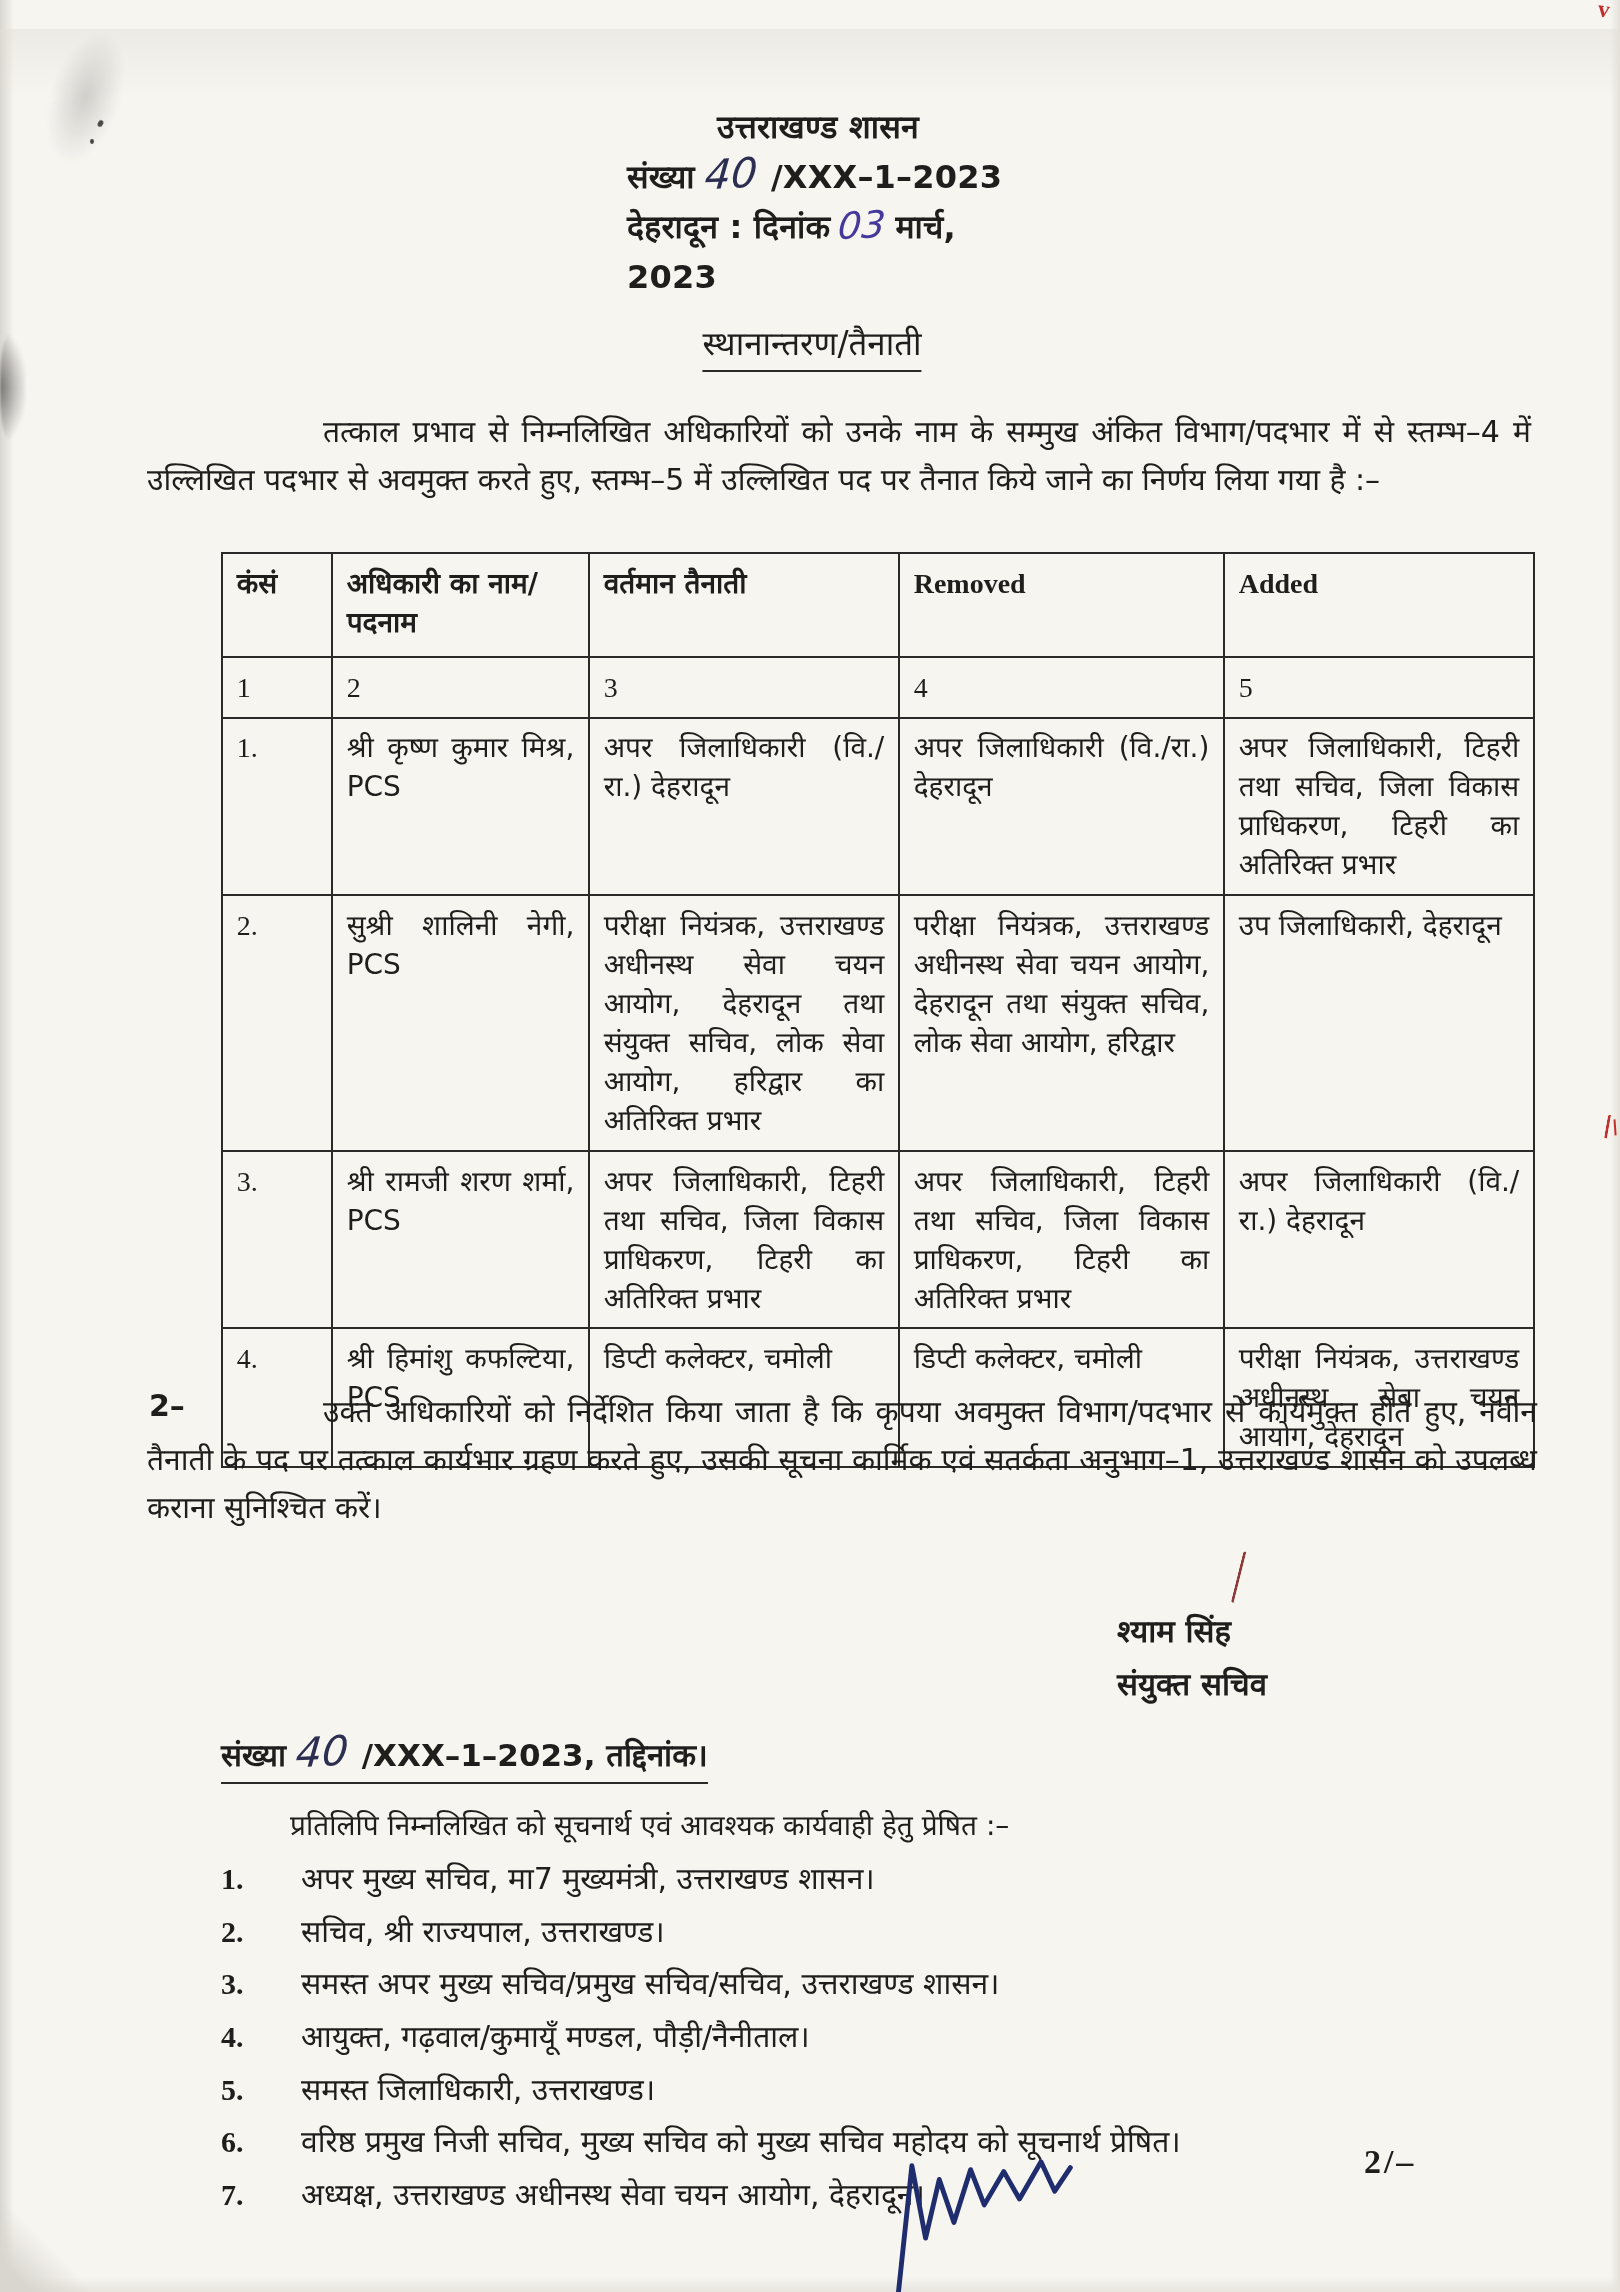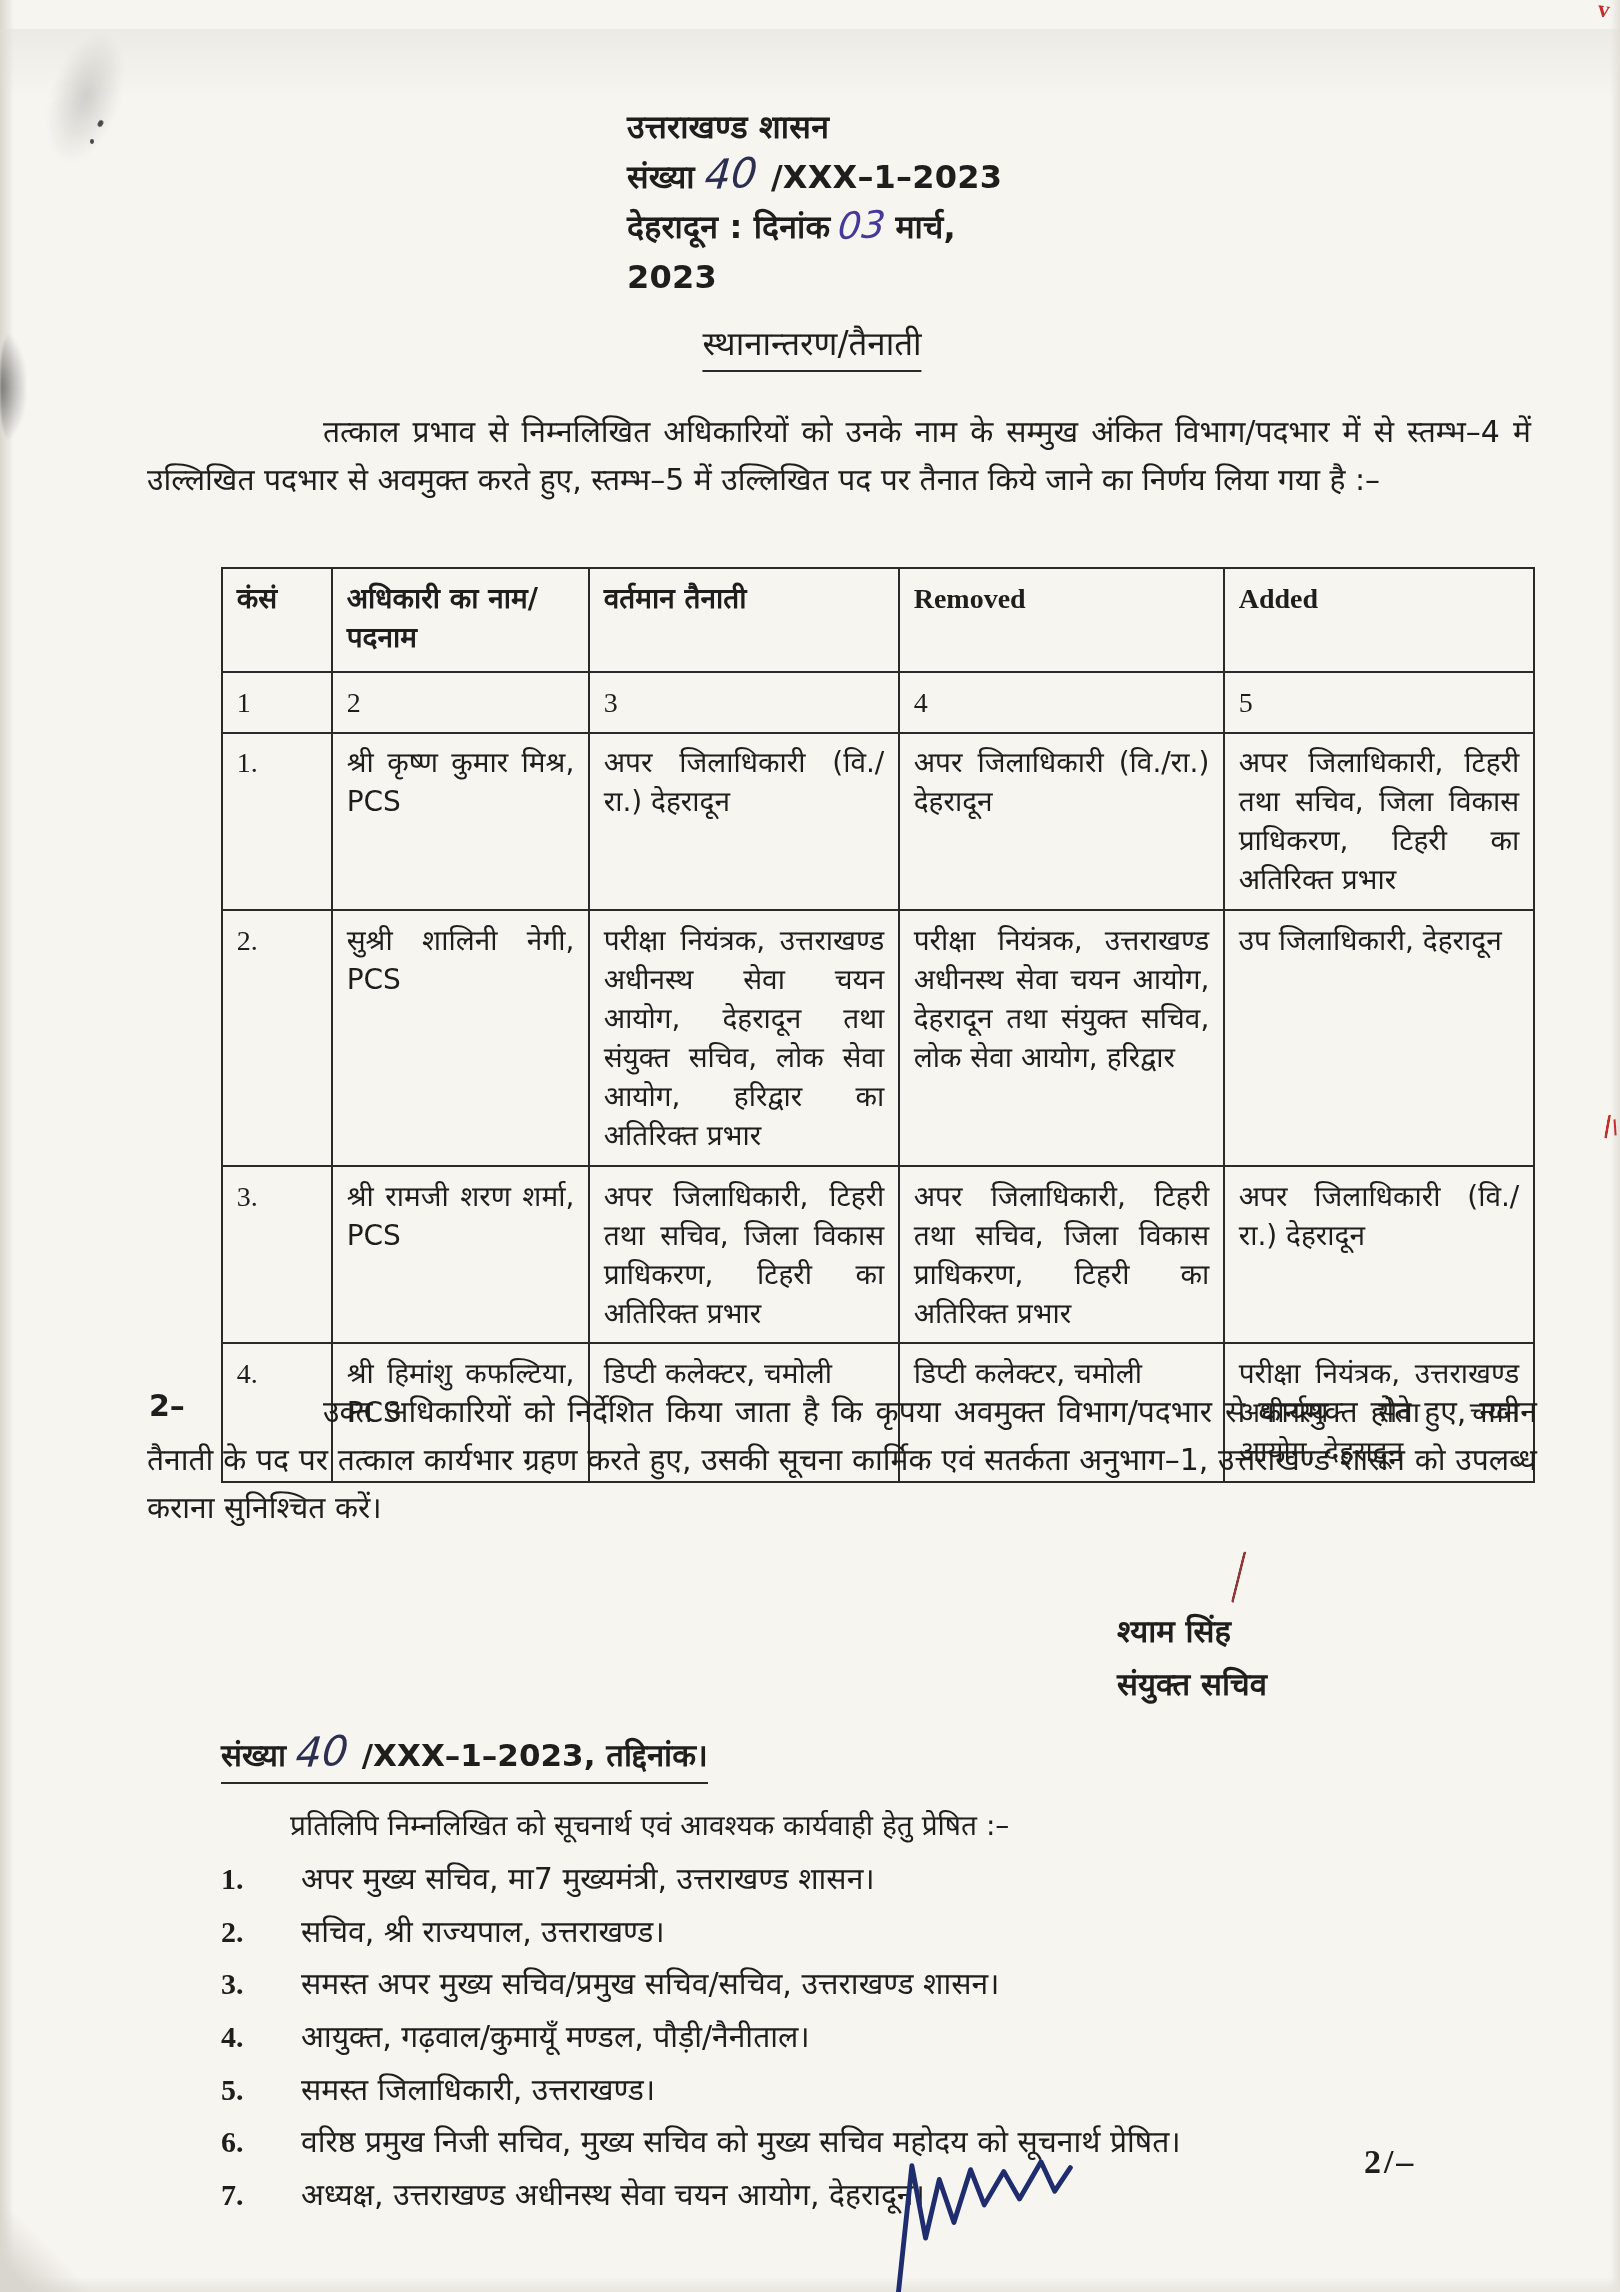--- a/index.html
+++ b/index.html
@@ -31,35 +31,35 @@
   .pen-dot.d2{left:90px;top:139px;width:3.9px;height:4.9px;}
   .red-mark-tr{position:absolute;left:1598px;top:-3.9px;color:#c1302b;
     font-family:"Liberation Serif",serif;font-weight:700;font-size:23.5px;transform:rotate(8deg);}
   .red-mark-side{position:absolute;left:1606px;top:1115px;width:3.9px;height:23.5px;
     border-left:3.9px solid #c1302b;transform:rotate(10deg);border-radius:2px;}
   .red-mark-side::after{content:"";position:absolute;left:4.9px;top:2.9px;width:2.9px;height:15.7px;
     border-left:2.9px solid #c1302b;transform:rotate(-14deg);}
   
   .header-block{position:absolute;left:627px;top:102px;width:382px;
     font-size:32px;font-weight:600;line-height:50px;letter-spacing:0.2px;}
-  .header-block .c{text-align:left;}
+  .header-block .c{text-align:center;}
   .hand{display:inline-block;font-style:italic;font-weight:500;
     font-family:"DejaVu Sans",sans-serif;transform:rotate(-3deg) skewX(-8deg);}
   .hand.no{font-size:41px;color:#2c2f52;line-height:29px;margin:0 13.7px 0 9.8px;}
   .hand.dt{font-size:37px;color:#45399b;line-height:29px;margin:0 9.8px 0 7.8px;}
   .subject{position:absolute;left:812px;top:320px;transform:translateX(-50%);
     font-size:33px;font-weight:400;white-space:nowrap;
     border-bottom:2.9px solid #2a2927;padding-bottom:4.9px;}
   
   .para{position:absolute;font-size:30px;line-height:48px;text-align:justify;font-weight:500;}
   .para1{left:147px;top:408px;width:1384px;text-indent:176px;}
   .para2{left:147px;top:1388px;width:1390px;text-indent:176px;}
   .para2-num{position:absolute;left:149px;top:1388px;font-size:30px;font-weight:700;}
   
-  table.order{position:absolute;left:221px;top:567px;width:1311px;
+  table.order{position:absolute;left:221px;top:552px;width:1311px;
     border-collapse:collapse;table-layout:fixed;border-radius:23px;}
   table.order td,table.order th{border:2.5px solid #2b2a28;vertical-align:top;
     padding:9.8px 13.7px;font-size:28px;line-height:39px;font-weight:500;text-align:justify;}
   table.order th{font-weight:600;text-align:left;}
   th.hc{text-align:center;}
   th.en,td.num{font-family:"Liberation Serif",serif;font-weight:700;text-align:center;}
   th.en{font-size:30px;}
   td.num{font-size:27.4px;padding:3.9px;}
   td.sno{text-align:center;font-family:"Liberation Serif",serif;font-weight:700;font-size:27.4px;}
   

